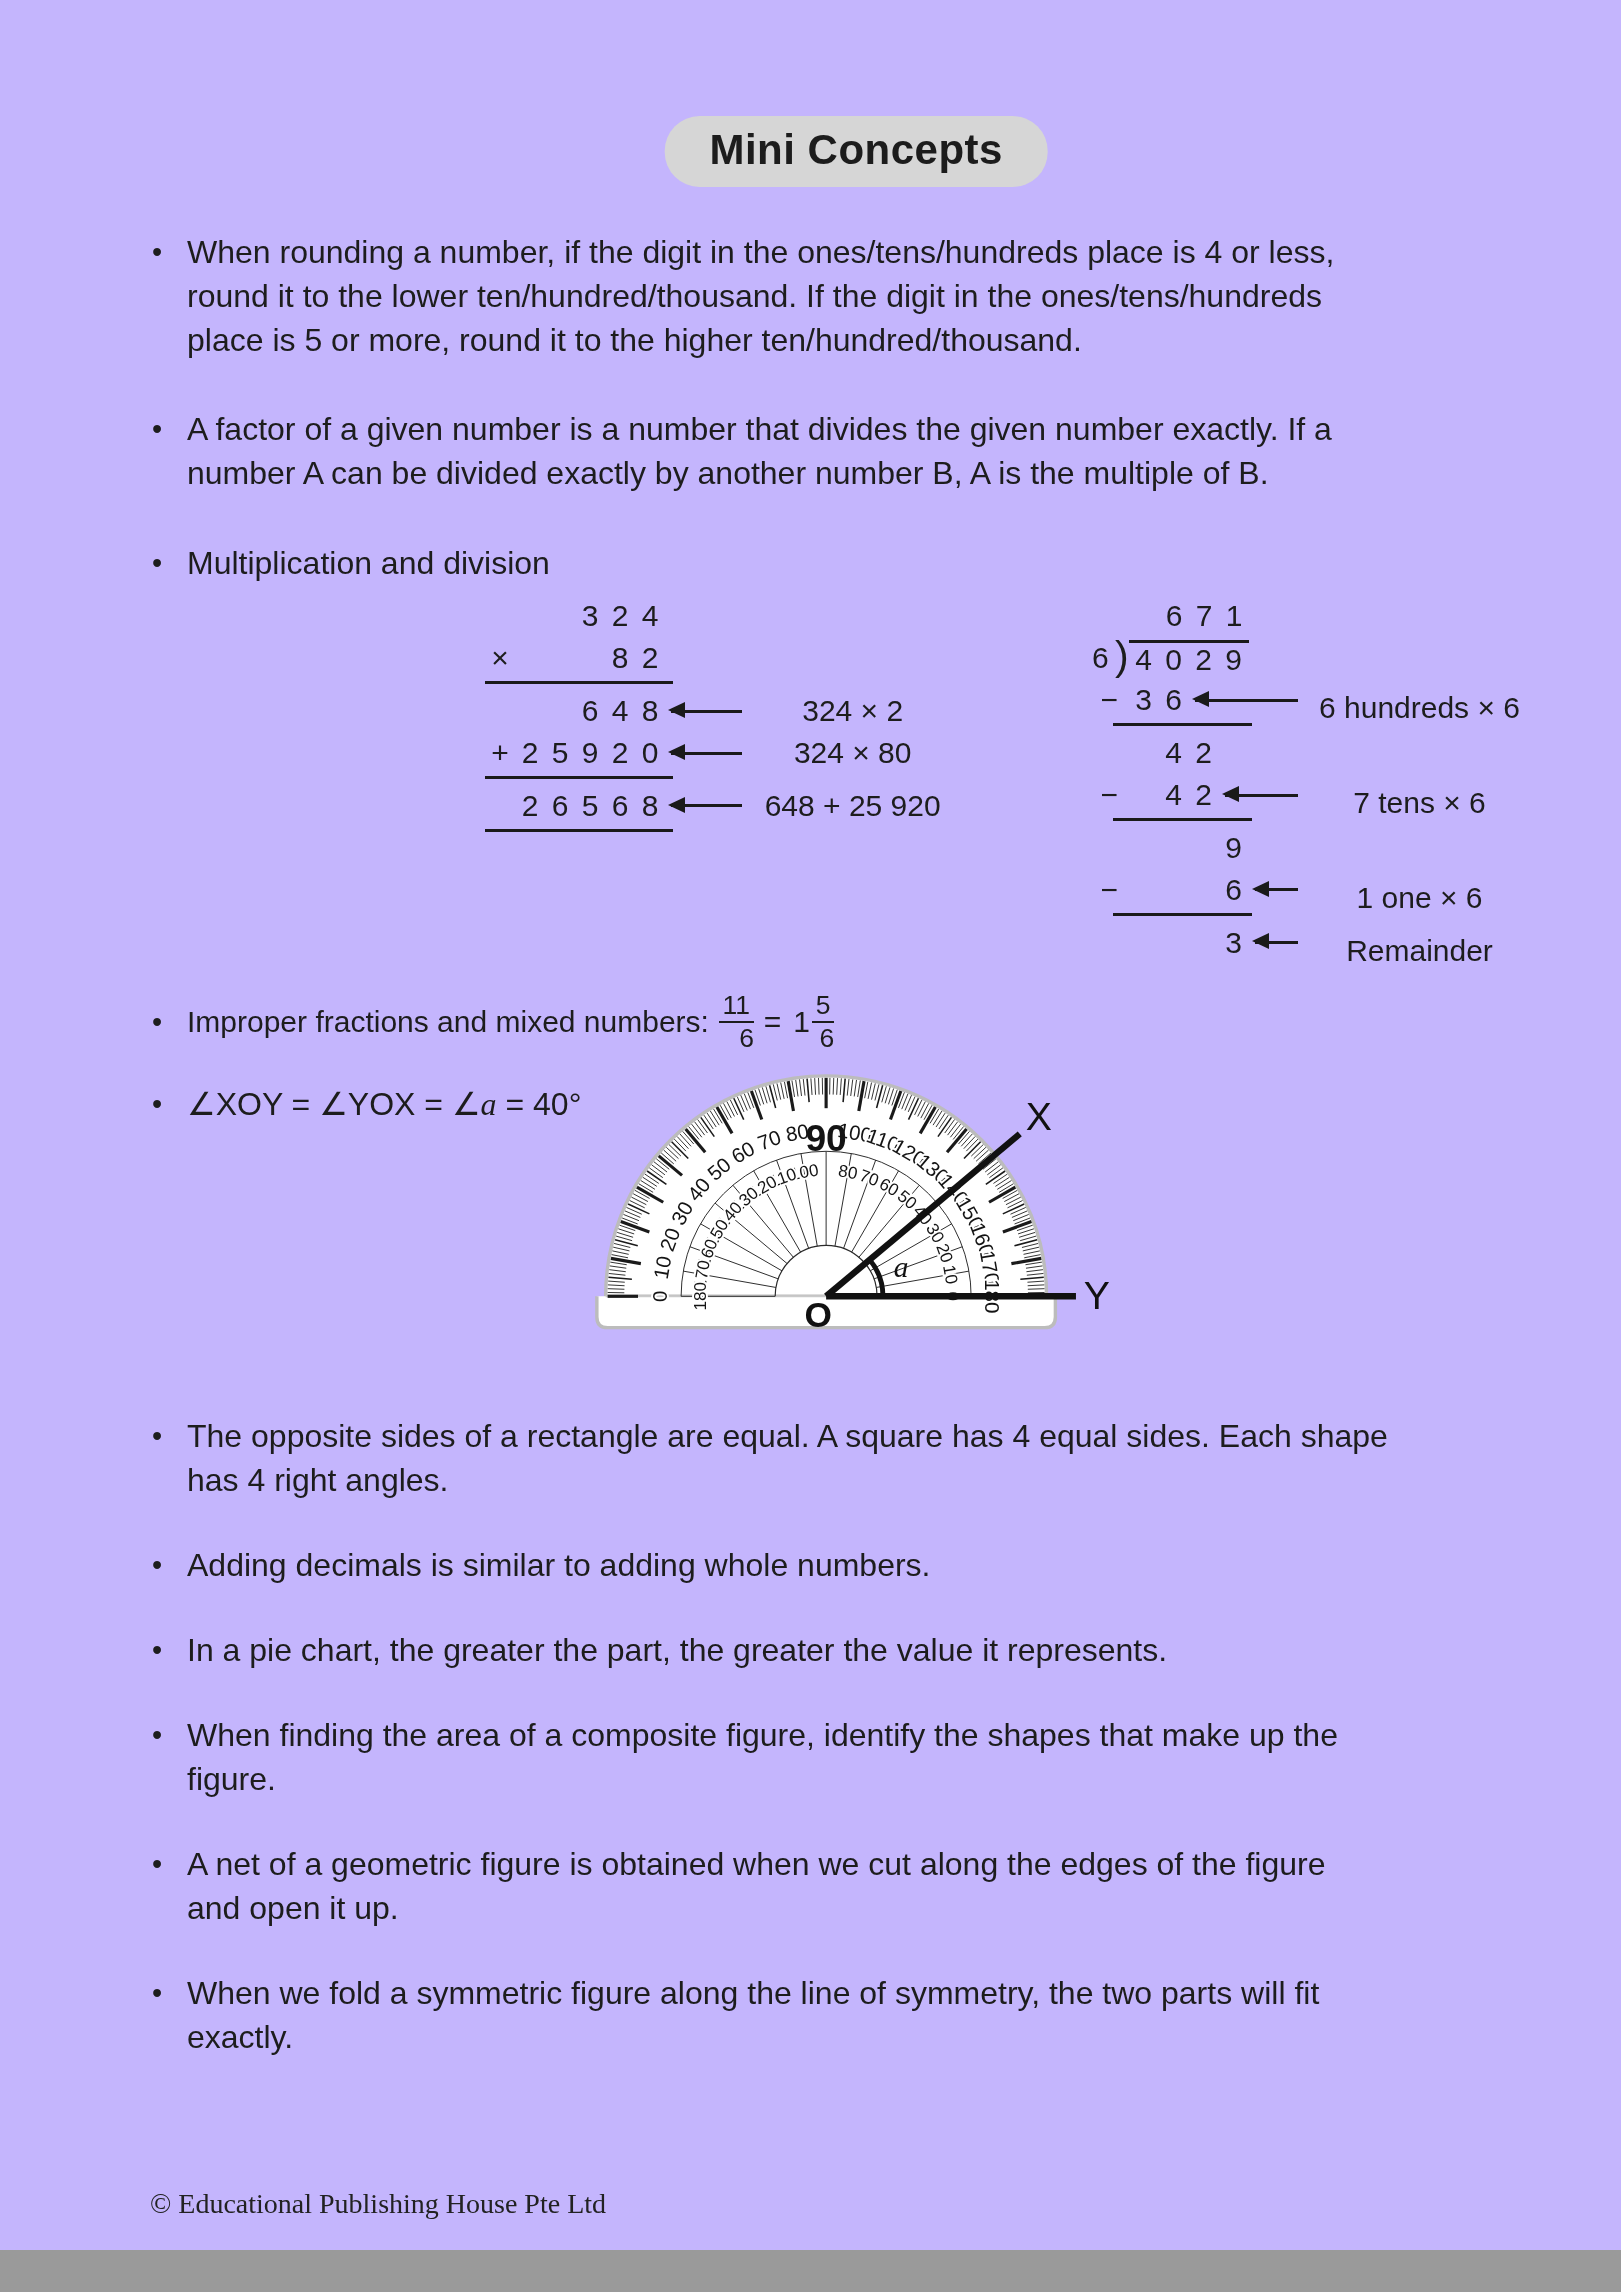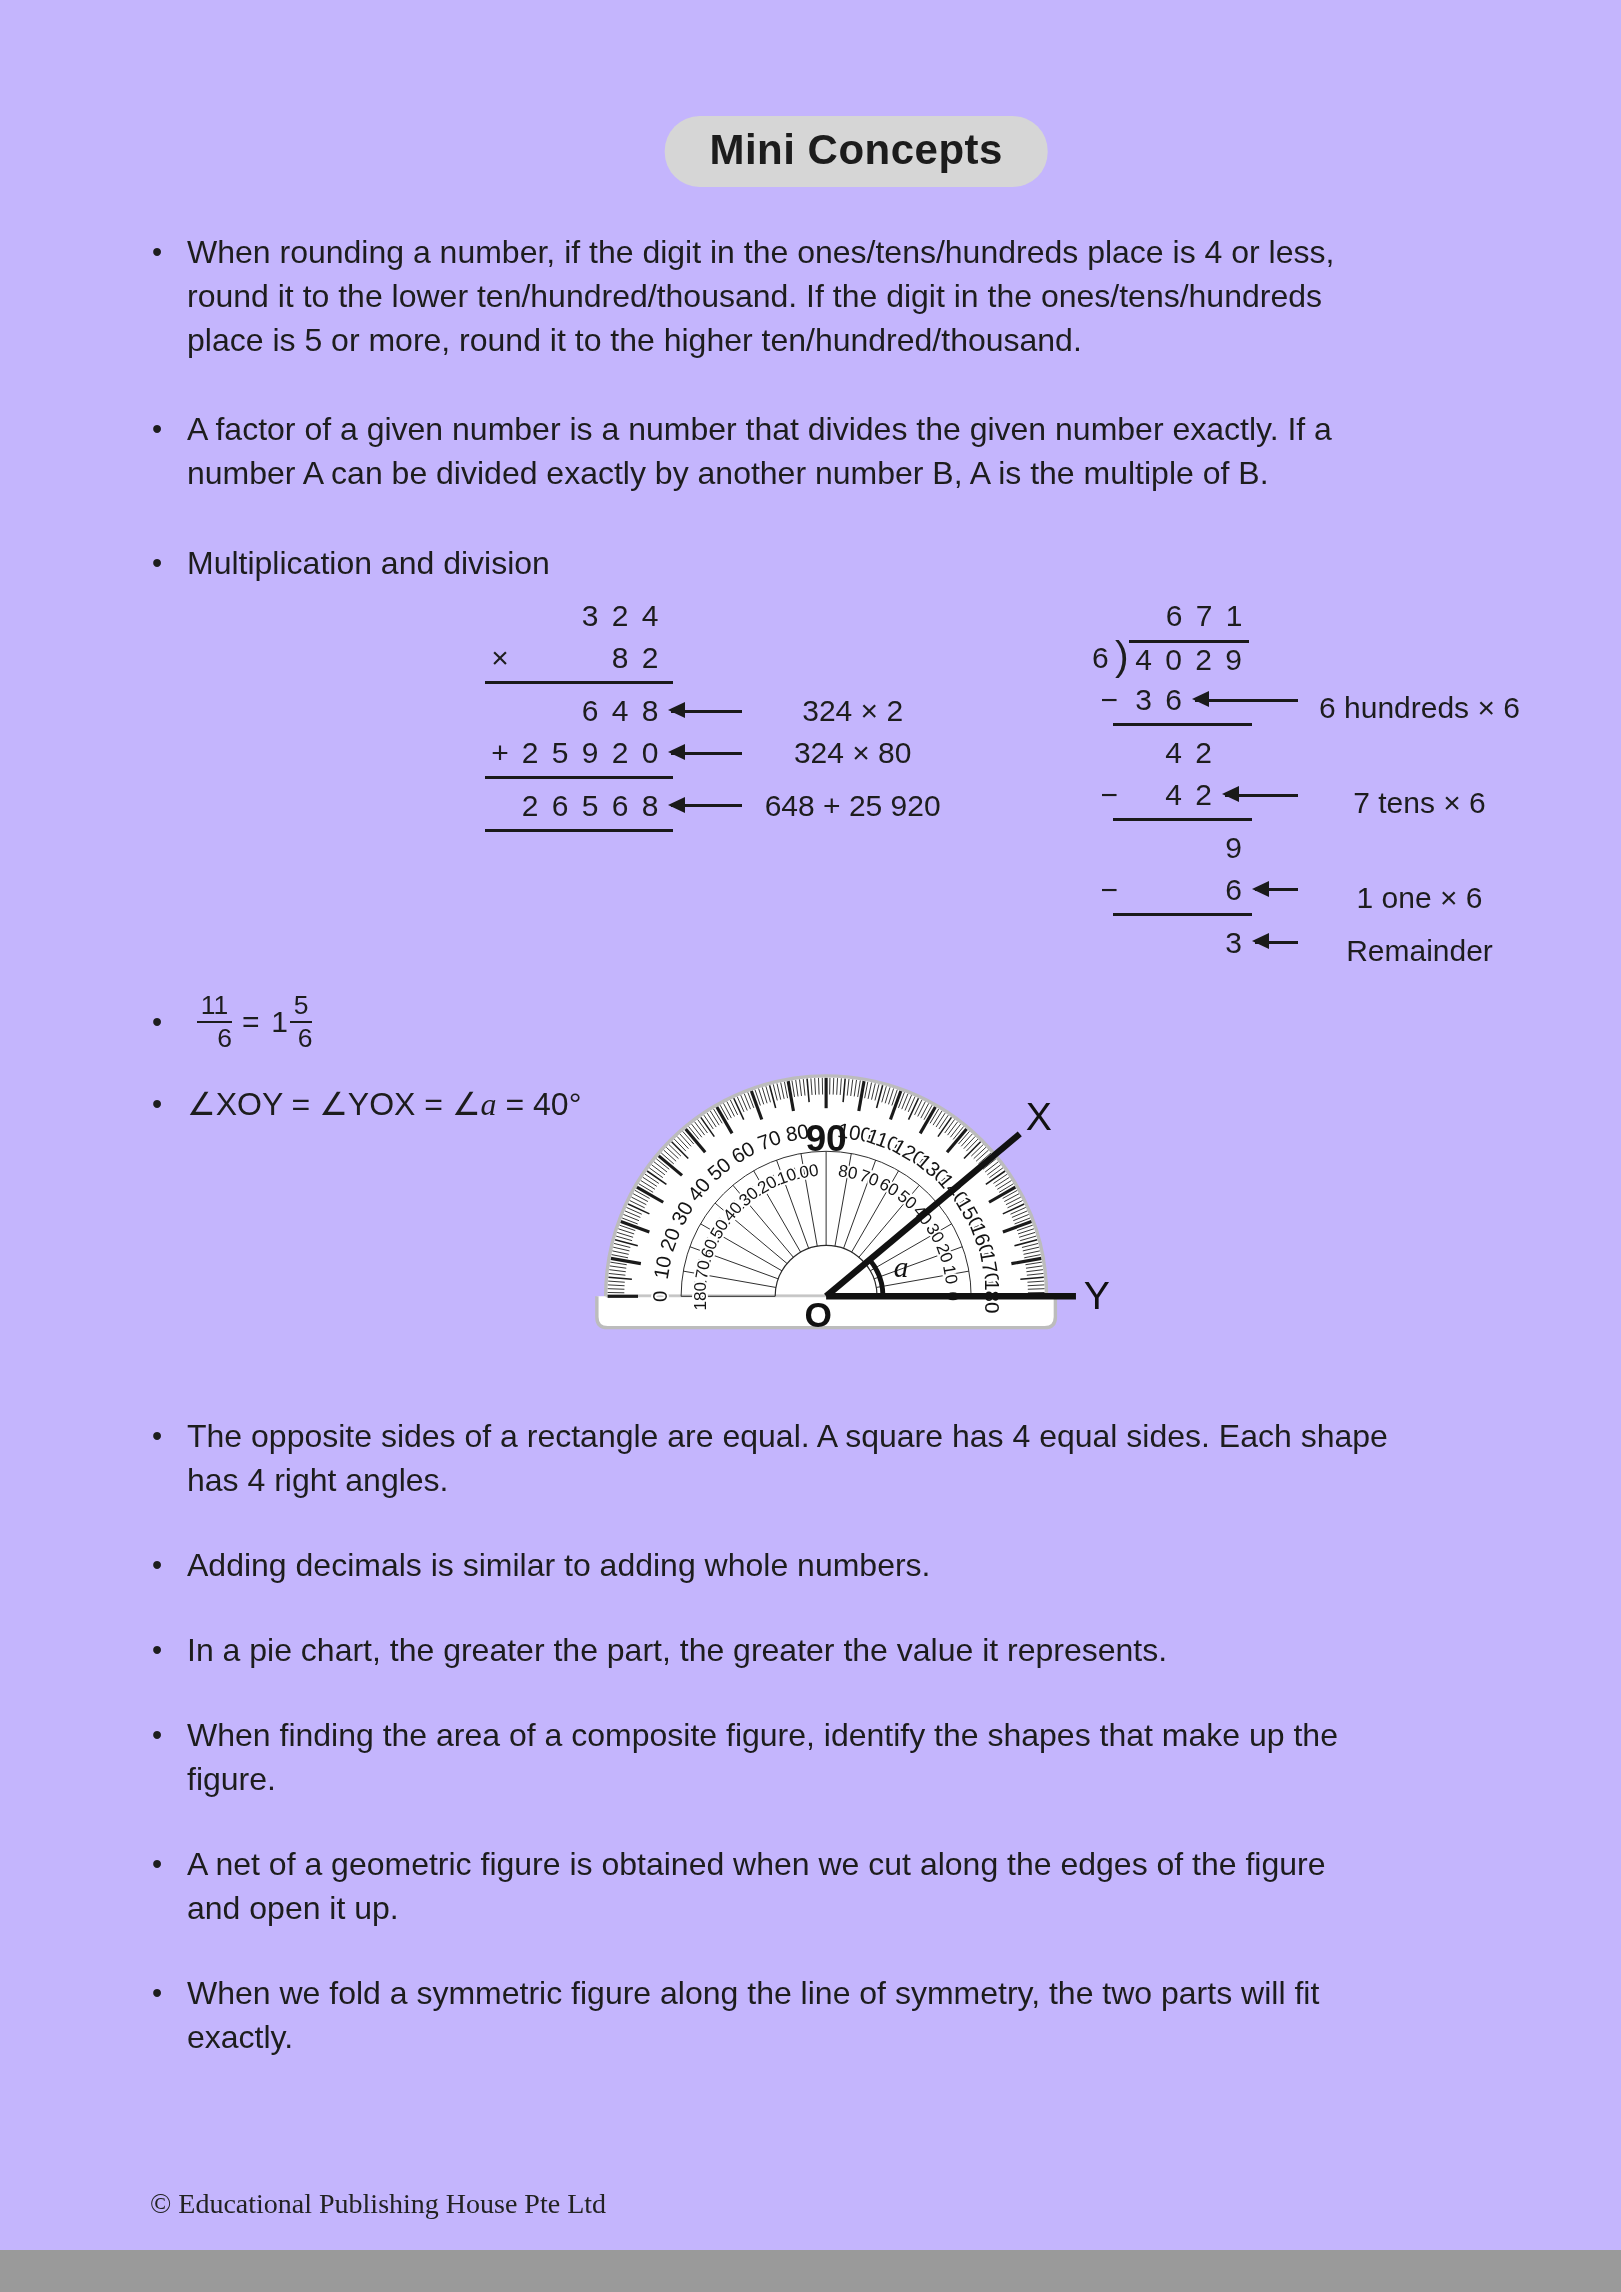--- a/index.html
+++ b/index.html
@@ -215,20 +215,21 @@
           <span class="cell"></span>
           <span class="cell">3</span>
           <div class="arrowline"></div>
           <span class="albl">Remainder</span>
         </div>
       </div>
   </div>
 
   <div class="bullet fracline" style="margin-top:27.4px;">
     <span class="dot">•</span>
+    <span style="font-size:30px;">Improper fractions and mixed numbers:</span>
     <span class="frac">
       <span class="num">11</span>
       <span class="den">6</span>
     </span>
     <span class="mixedwhole">=</span>
     <span class="mixedwhole" style="margin-left:11.8px;">1</span>
     <span class="frac" style="margin-left:2px;">
       <span class="num">5</span>
       <span class="den">6</span>
     </span>

